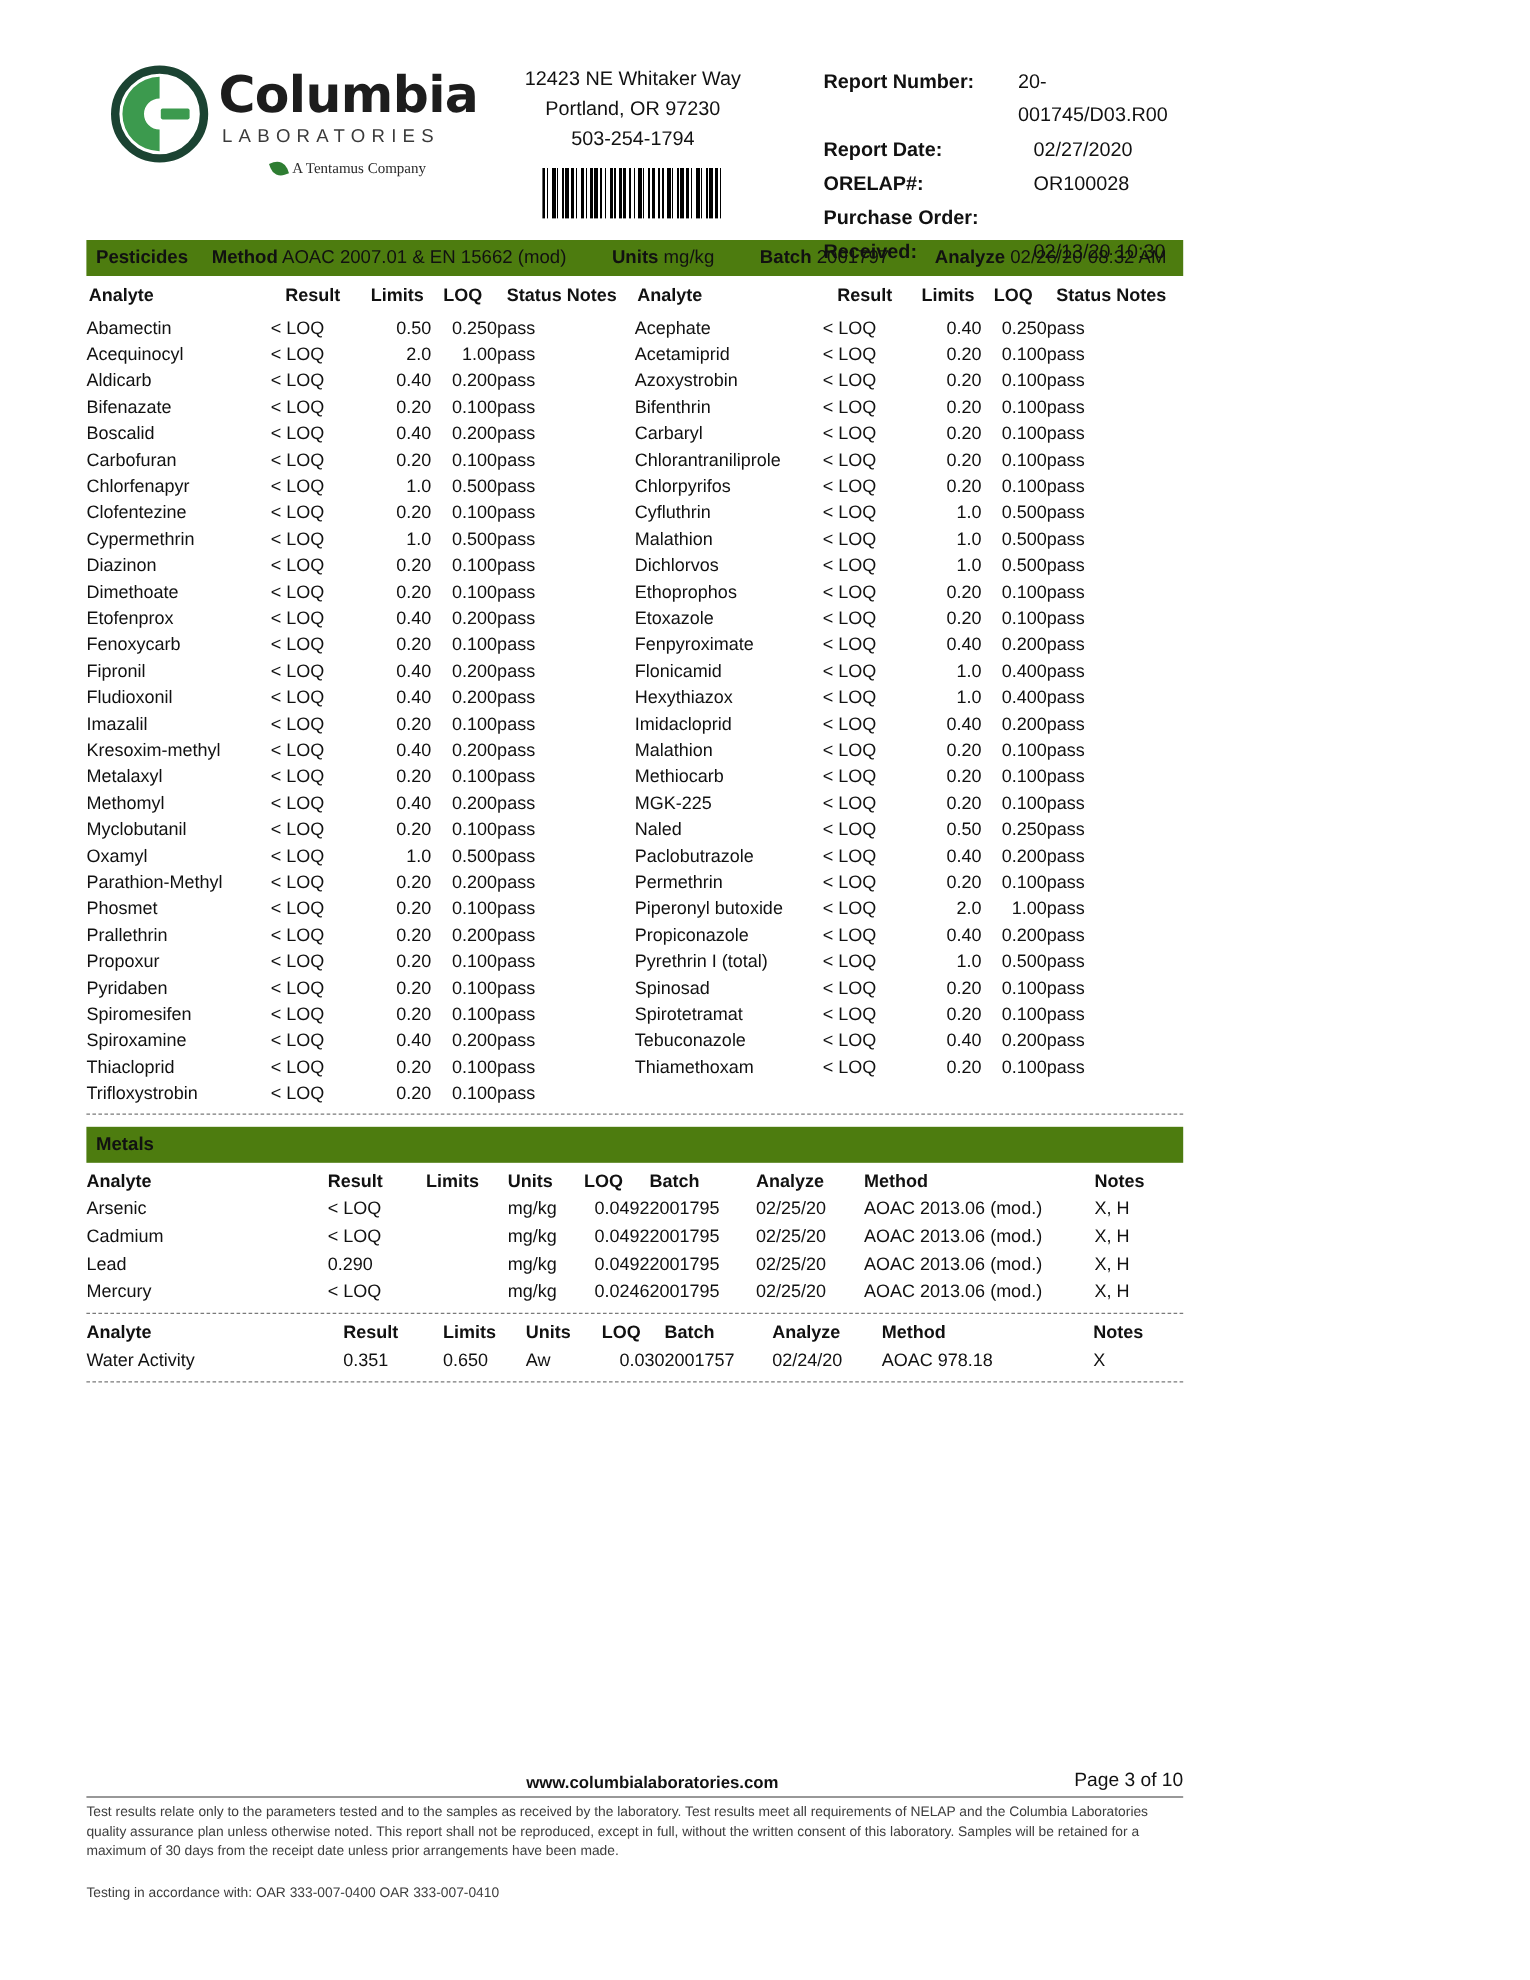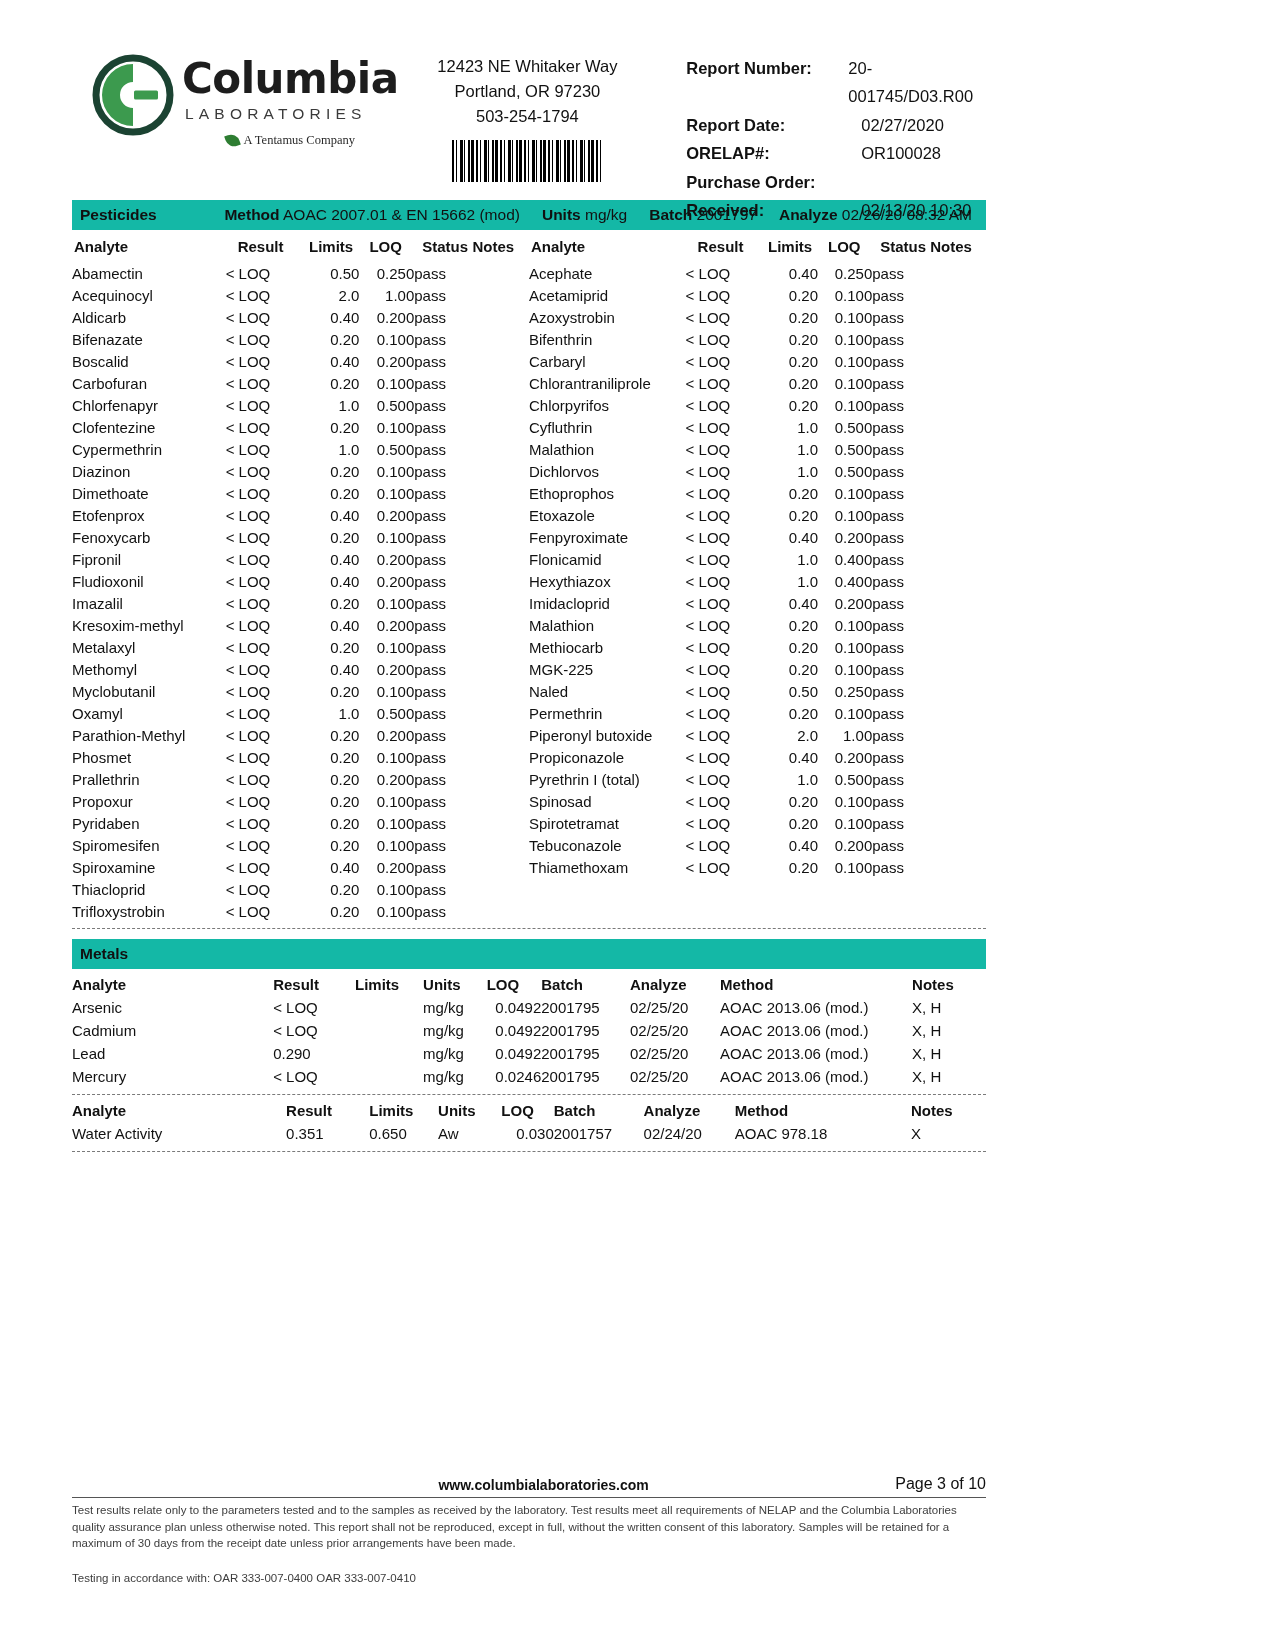--- a/index.html
+++ b/index.html
@@ -94,31 +94,31 @@
     flex: 1;
     padding-left: 40px;
     padding-top: 2px;
   }
   .meta-row { display: flex; font-size: 16.5px; line-height: 1.72; }
   .meta-label { width: 175px; font-weight: bold; color: #111; }
   .meta-val { color: #111; }
 
   
   .sec-bar {
-    background: #14b8a6;
+    background: #4d7c0f;
     height: 30px;
     display: flex;
     align-items: center;
     padding: 0 8px;
     font-size: 15.5px;
     color: #111;
     margin-top: 10px;
   }
   .sec-title { font-weight: bold; }
-  .sec-meta { margin-left: auto; display: flex; gap: 0; }
+  .sec-meta { margin-left: auto; display: flex; gap: 16px; }
   .sec-meta span { margin-left: 0; }
   .kv { margin-right: 22px; }
   .kv b { font-weight: bold; }
 
   
   .pest-wrap { display: flex; margin-top: 6px; }
   .pest-col { width: 50%; }
   table { border-collapse: collapse; width: 100%; }
   th, td {
     font-size: 15px;
@@ -689,20 +689,28 @@
               <td class="c-limits">0.20</td>
               <td class="c-loq">0.100</td>
               <td class="c-status">pass</td>
               <td class="c-notes"></td>
             </tr>
             <tr>
               <td class="c-analyte">Naled</td>
               <td class="c-result">&lt; LOQ</td>
               <td class="c-limits">0.50</td>
               <td class="c-loq">0.250</td>
+              <td class="c-status">pass</td>
+              <td class="c-notes"></td>
+            </tr>
+            <tr>
+              <td class="c-analyte">Paclobutrazole</td>
+              <td class="c-result">&lt; LOQ</td>
+              <td class="c-limits">0.40</td>
+              <td class="c-loq">0.200</td>
               <td class="c-status">pass</td>
               <td class="c-notes"></td>
             </tr>
             <tr>
               <td class="c-analyte">Permethrin</td>
               <td class="c-result">&lt; LOQ</td>
               <td class="c-limits">0.20</td>
               <td class="c-loq">0.100</td>
               <td class="c-status">pass</td>
               <td class="c-notes"></td>

